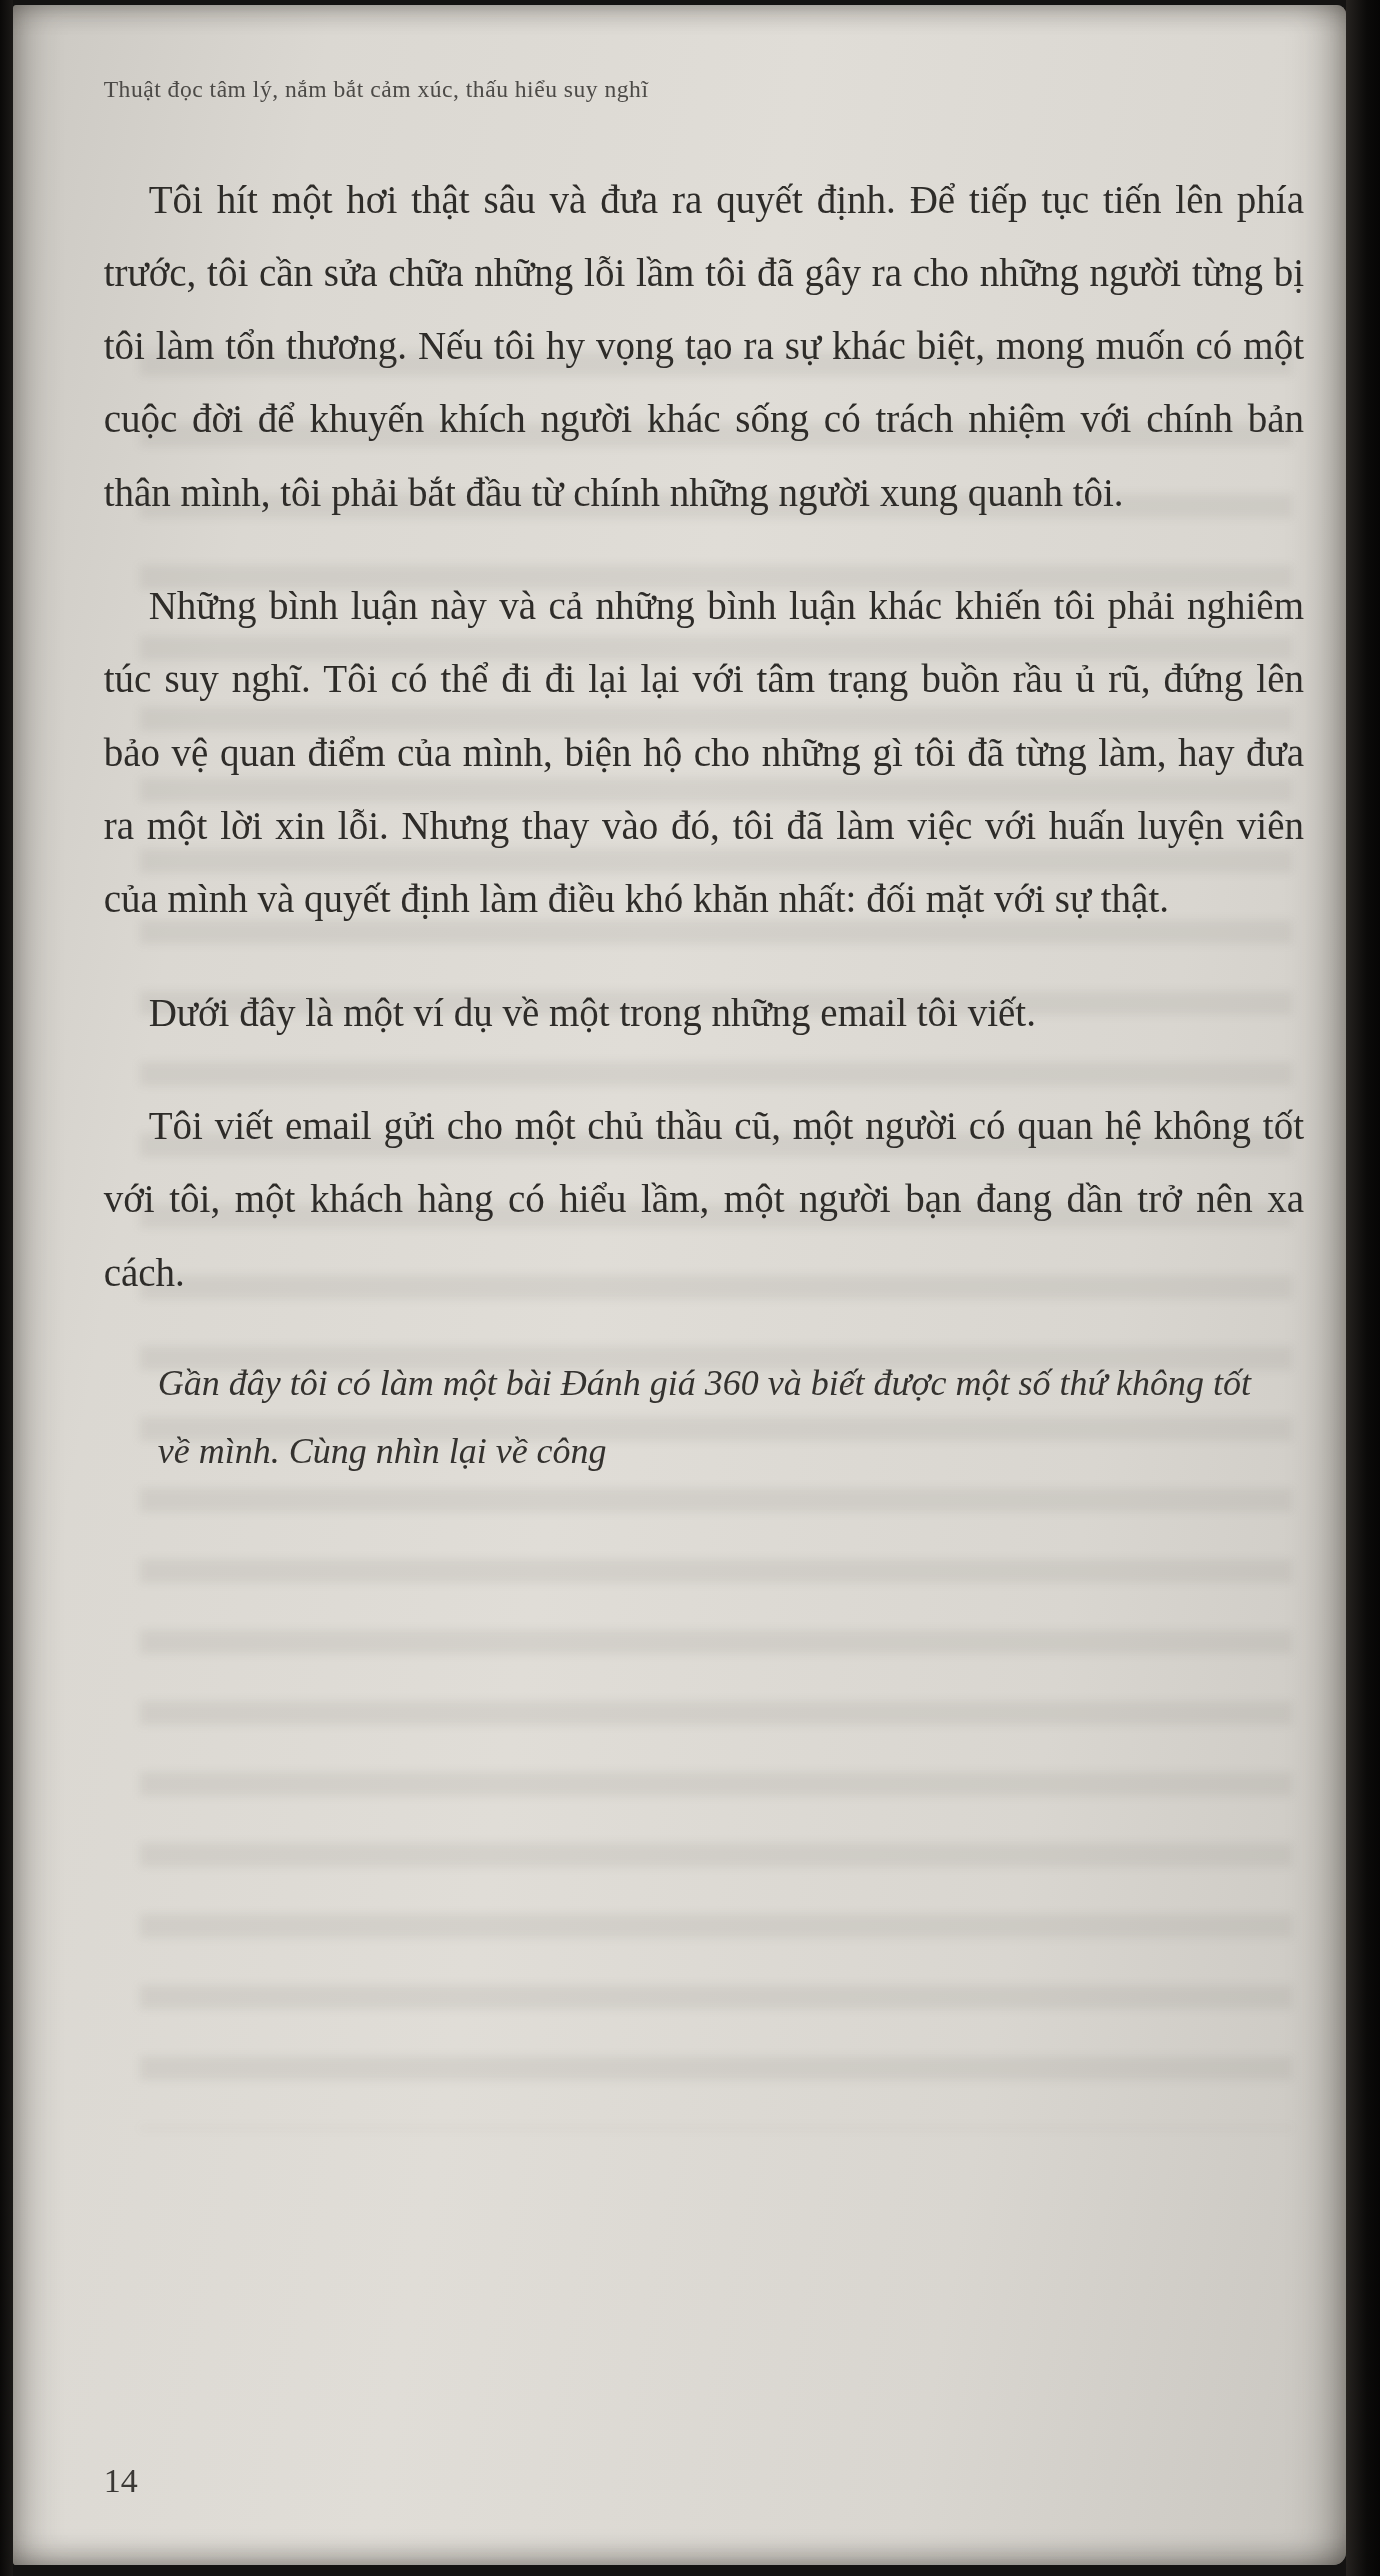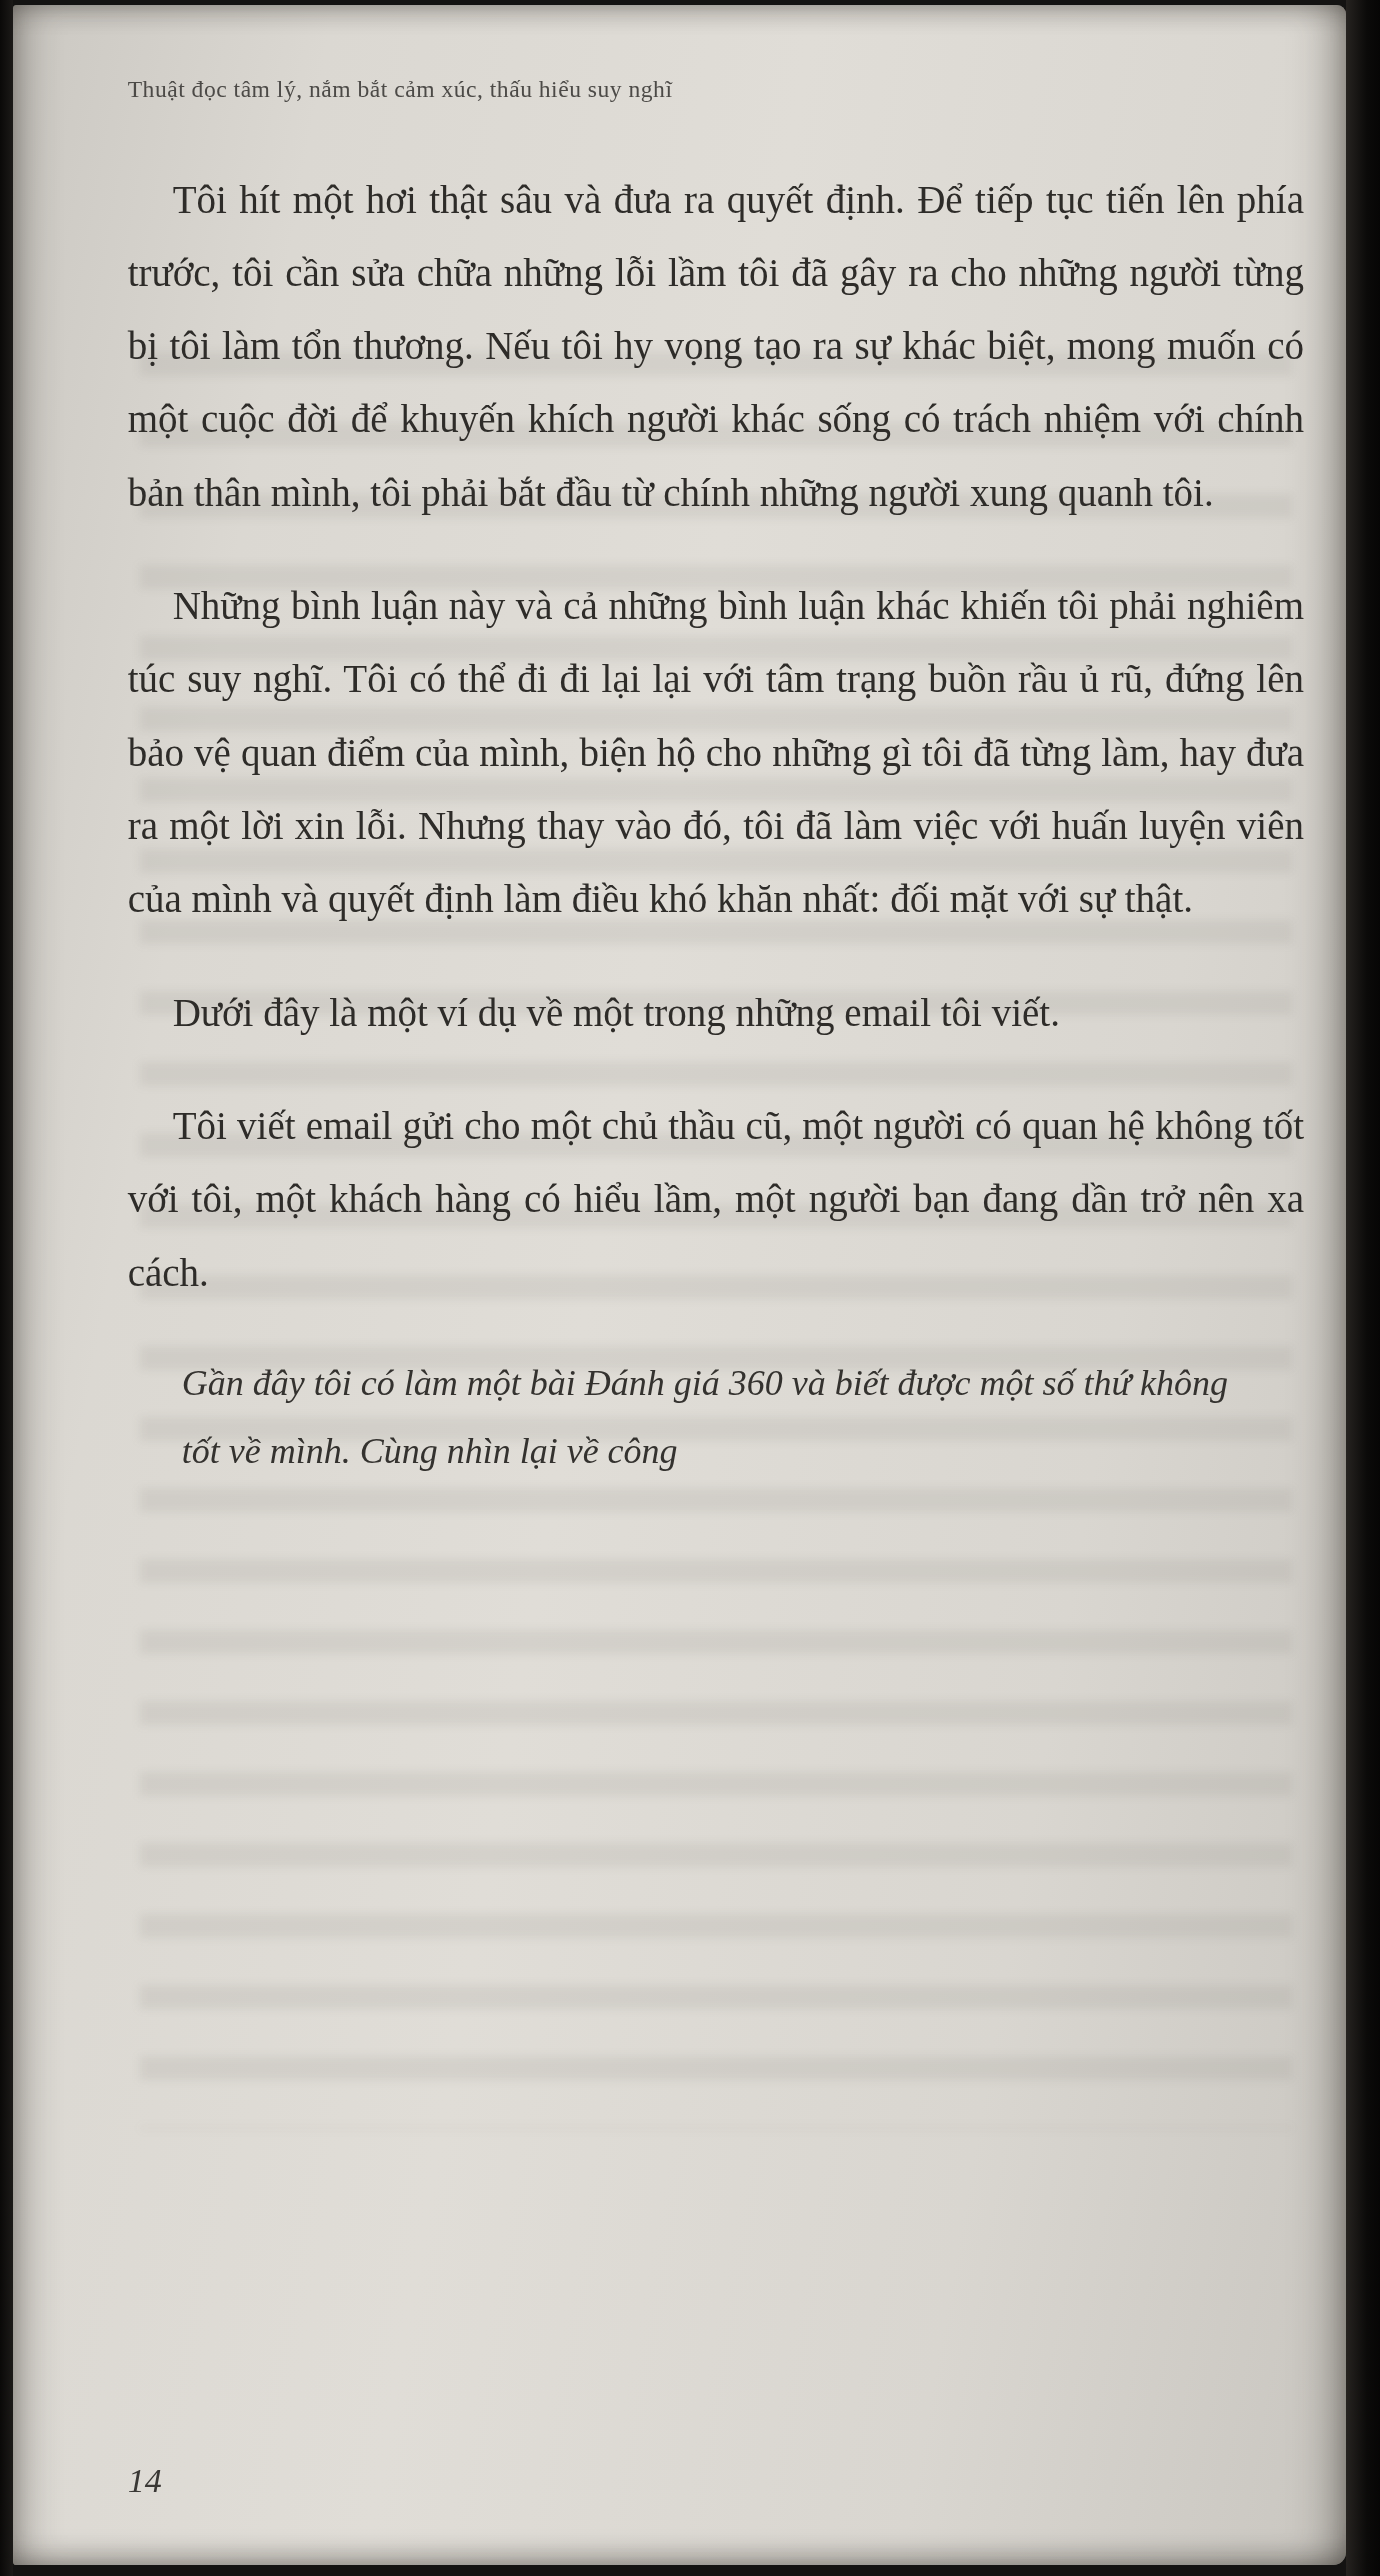--- a/index.html
+++ b/index.html
@@ -23,21 +23,20 @@
     left: 12.7px;
     right: 35px;
     background: linear-gradient(100deg, #cbc8c2 0%, #dbd8d2 18%, #e0ddd7 45%, #d9d6d0 75%, #c9c6c0 100%);
     box-shadow:
       inset 25.4px 0 41px -20px rgba(40, 35, 30, 0.45),
       inset -31px 0 45px -23.6px rgba(40, 35, 30, 0.50),
       inset 0 16.3px 27px -16.3px rgba(40, 35, 30, 0.35),
       inset 0 -20px 31px -18px rgba(40, 35, 30, 0.40);
     border-radius: 3.6px 9px 12.7px 3.6px;
     overflow: hidden;
-    padding-left: 24px;
   }
 
   
   .page::after {
     content: "";
     position: absolute;
     top: 300px;
     left: 127px;
     right: 54px;
     bottom: 436px;
@@ -115,21 +114,20 @@
     text-align: left;
     color: #34322f;
   }
 
   .page-number {
     position: absolute;
     left: 91px;
     bottom: 65px;
     font-size: 34px;
     color: #3a3835;
-    font-style: italic;
   }
 </style>
 </head>
 <body>
 
 <div class="edge-left"></div>
 
 <div class="page">
   <div class="page-inner">
 

